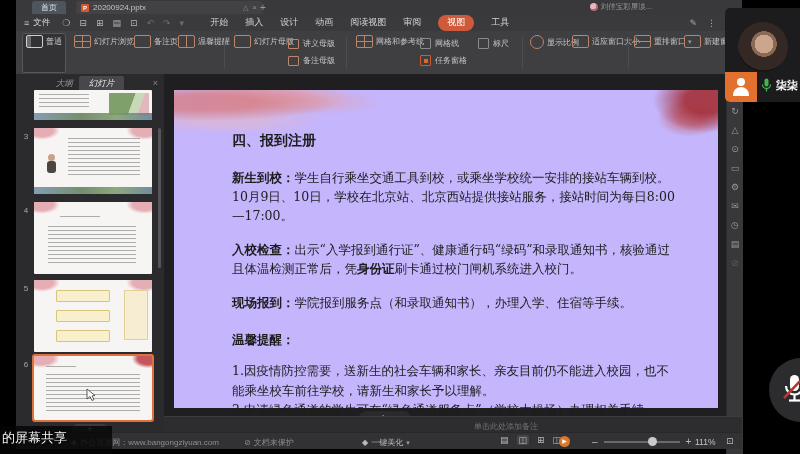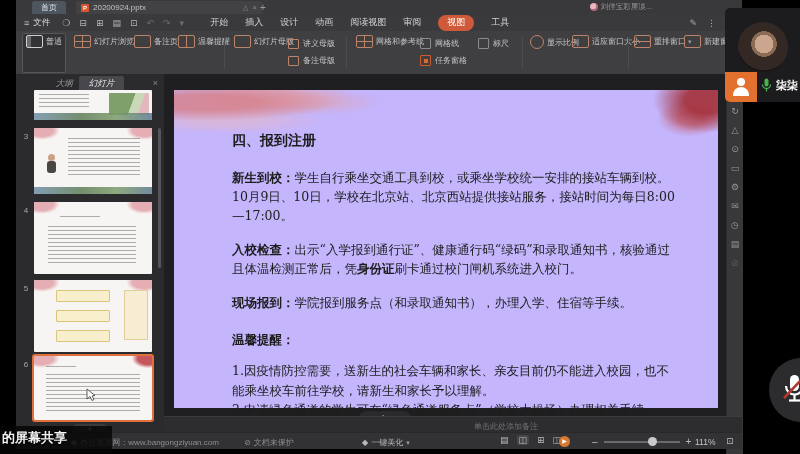--- a/index.html
+++ b/index.html
@@ -105,21 +105,21 @@
   .playbtn{position:absolute;left:543px;top:3px;width:11px;height:11px;border-radius:50%;background:#d8792f;color:#fff;
            font-size:6px;line-height:11px;text-align:center;}
   .zoomslider{position:absolute;left:576px;top:3px;display:flex;align-items:center;color:#b9b9bd;font-size:10px;}
   .ztrack{position:relative;width:76px;height:2px;background:#6a6a6e;margin:0 6px;}
   .zknob{position:absolute;left:44px;top:-3.5px;width:9px;height:9px;border-radius:50%;background:#cacace;}
   .zpct{position:absolute;left:679px;top:4px;color:#c5c5c9;font-size:8.5px;}
   .fiticon{position:absolute;left:710px;top:3px;color:#b9b9bd;font-size:9px;}
 
   
   .sharebar{position:absolute;left:0px;top:426px;width:112px;height:28px;background:rgba(5,5,5,.82);}
-  .sharebar .stxt{position:absolute;left:2px;top:3px;color:#f2f2f2;font-weight:bold;font-size:13px;text-shadow:0 1px 2px #000;}
+  .sharebar .stxt{position:absolute;left:2px;top:3px;color:#f2f2f2;font-weight:normal;font-size:13px;text-shadow:0 1px 2px #000;}
   .callpanel{position:absolute;left:725px;top:8px;width:75px;height:94px;background:#1c1c1e;border-radius:5px 0 0 5px;}
   .avatar{position:absolute;left:13px;top:14px;width:50px;height:50px;border-radius:50%;
           background:radial-gradient(circle at 52% 44%,#c9a68d 0 24%,#8a6a52 25% 33%,#332824 34% 68%,#191512 69%);}
   .ptile{position:absolute;left:0px;top:64px;width:32px;height:30px;background:#e2702f;border-radius:0 0 0 5px;}
   .ptile .phead{position:absolute;left:12px;top:6px;width:8px;height:8px;border-radius:50%;background:#fff;}
   .ptile .pbody{position:absolute;left:8px;top:15px;width:16px;height:9px;border-radius:8px 8px 0 0;background:#fff;}
   .callrow{position:absolute;left:36px;top:70px;display:flex;align-items:center;gap:4px;}
   .callname{color:#fff;font-weight:bold;font-size:11px;}
   .micmute{position:absolute;left:769px;top:358px;width:64px;height:64px;border-radius:50%;background:#2c2c2e;}
   .micmute svg{position:absolute;left:12px;top:15px;}

